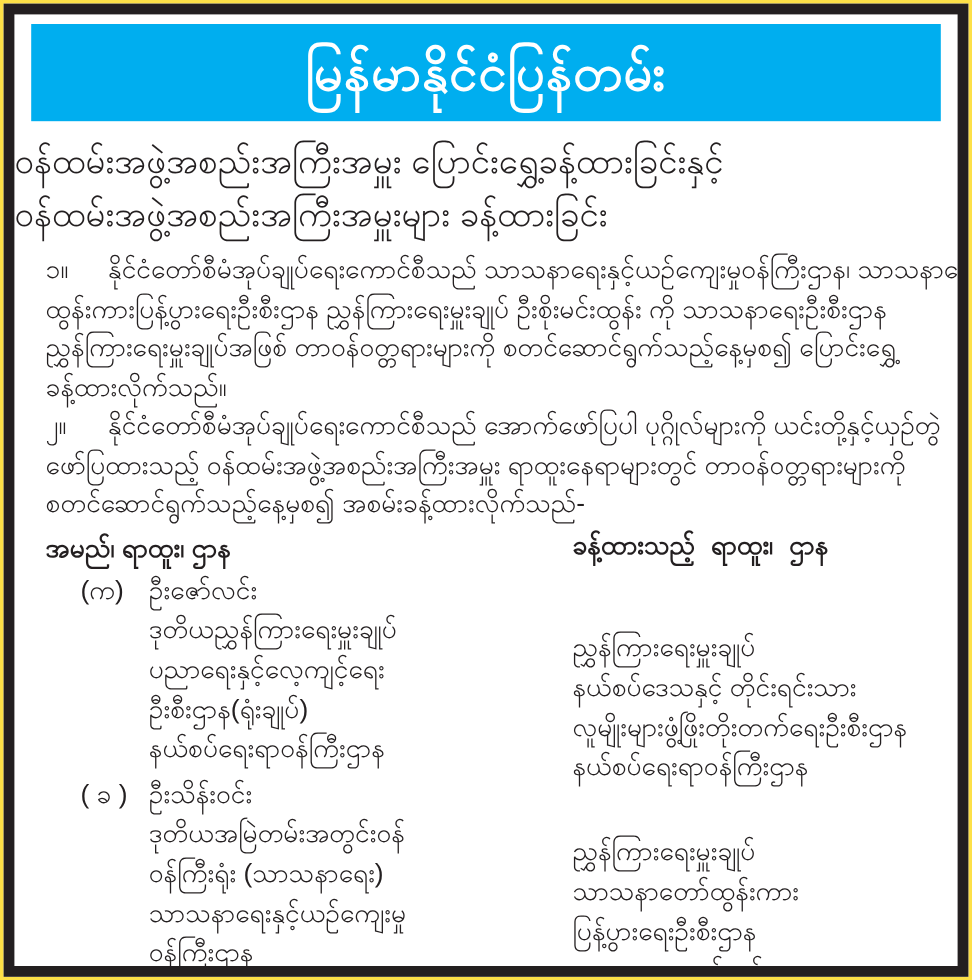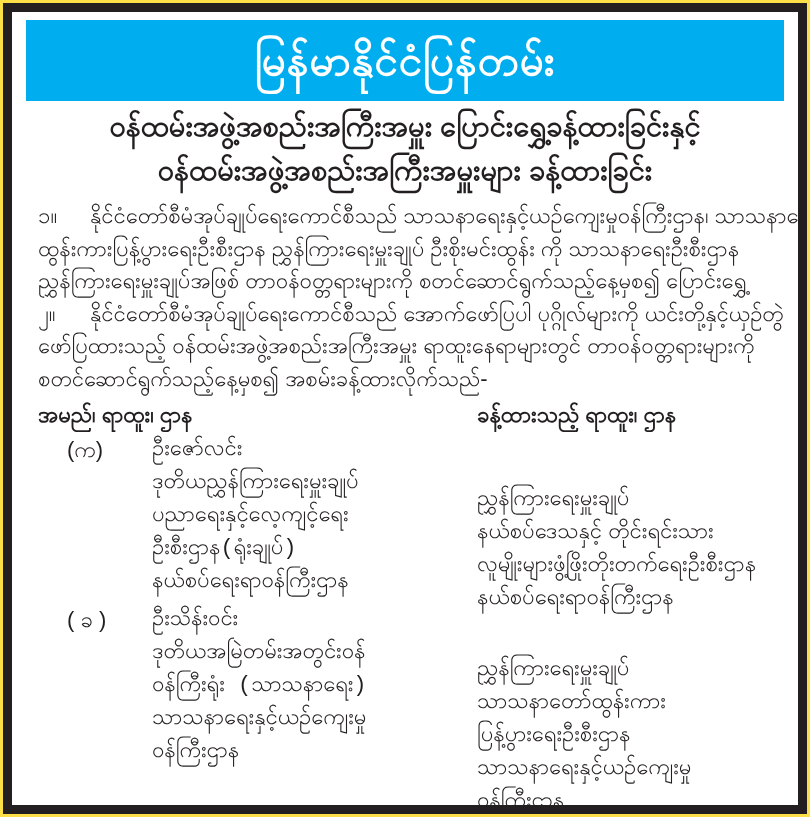--- a/index.html
+++ b/index.html
@@ -29,23 +29,23 @@
     justify-content: center;
   }
   .banner-title {
     color: #ffffff;
     font-size: 42px;
     font-weight: bold;
     letter-spacing: 1px;
     line-height: 1;
   }
   .headline {
-    margin-top: 3px;
-    text-align: center;
-    font-weight: bold;
+    margin-top: 12px;
+    text-align: left;
+    font-weight: normal;
     font-size: 29px;
     line-height: 44px;
     color: #231f20;
   }
   .content {
     padding: 8px 26px 0 26px;
     font-size: 22px;
     line-height: 32.5px;
   }
   .para { margin: 0; }
@@ -55,24 +55,24 @@
     width: 52px;
     vertical-align: top;
   }
   .col-headers {
     position: relative;
     font-weight: bold;
     margin: 4px 0 2px 0;
     height: 33px;
   }
   .col-header-left { }
-  .col-header-right { position: absolute; left: 439px; top: 0; }
+  .col-header-right { position: absolute; left: 439px; top: 0; font-family: Liberation Mono, monospace; }
   .row { position: relative; margin-bottom: 5px; }
   .row-marker { position: absolute; left: 29px; top: 0; }
-  .left-col { margin-left: 114px; width: 345px; font-family: Liberation Mono, monospace; }
+  .left-col { margin-left: 86px; width: 345px; }
   .right-col { position: absolute; left: 439px; top: 0; width: 330px; margin-top: 48px; }
   .cell-line { min-height: 33px; }
 </style>
 </head>
 <body>
 
 <div class="page">
   <div class="frame">
 
     <div class="banner">
@@ -85,20 +85,21 @@
     </div>
 
     <div class="content">
 
       <div class="para">
         <div class="pline">
           <span class="pnum">၁။</span><span>နိုင်ငံတော်စီမံအုပ်ချုပ်ရေးကောင်စီသည် သာသနာရေးနှင့်ယဉ်ကျေးမှုဝန်ကြီးဌာန၊ သာသနာတော်</span>
         </div>
         <div class="pline">ထွန်းကားပြန့်ပွားရေးဦးစီးဌာန ညွှန်ကြားရေးမှူးချုပ် ဦးစိုးမင်းထွန်း ကို သာသနာရေးဦးစီးဌာန</div>
         <div class="pline">ညွှန်ကြားရေးမှူးချုပ်အဖြစ် တာဝန်ဝတ္တရားများကို စတင်ဆောင်ရွက်သည့်နေ့မှစ၍ ပြောင်းရွှေ့</div>
+        <div class="pline">ခန့်ထားလိုက်သည်။</div>
       </div>
 
       <div class="para">
         <div class="pline">
           <span class="pnum">၂။</span><span>နိုင်ငံတော်စီမံအုပ်ချုပ်ရေးကောင်စီသည် အောက်ဖော်ပြပါ ပုဂ္ဂိုလ်များကို ယင်းတို့နှင့်ယှဉ်တွဲ</span>
         </div>
         <div class="pline">ဖော်ပြထားသည့် ဝန်ထမ်းအဖွဲ့အစည်းအကြီးအမှူး ရာထူးနေရာများတွင် တာဝန်ဝတ္တရားများကို</div>
         <div class="pline">စတင်ဆောင်ရွက်သည့်နေ့မှစ၍ အစမ်းခန့်ထားလိုက်သည်-</div>
       </div>
 

